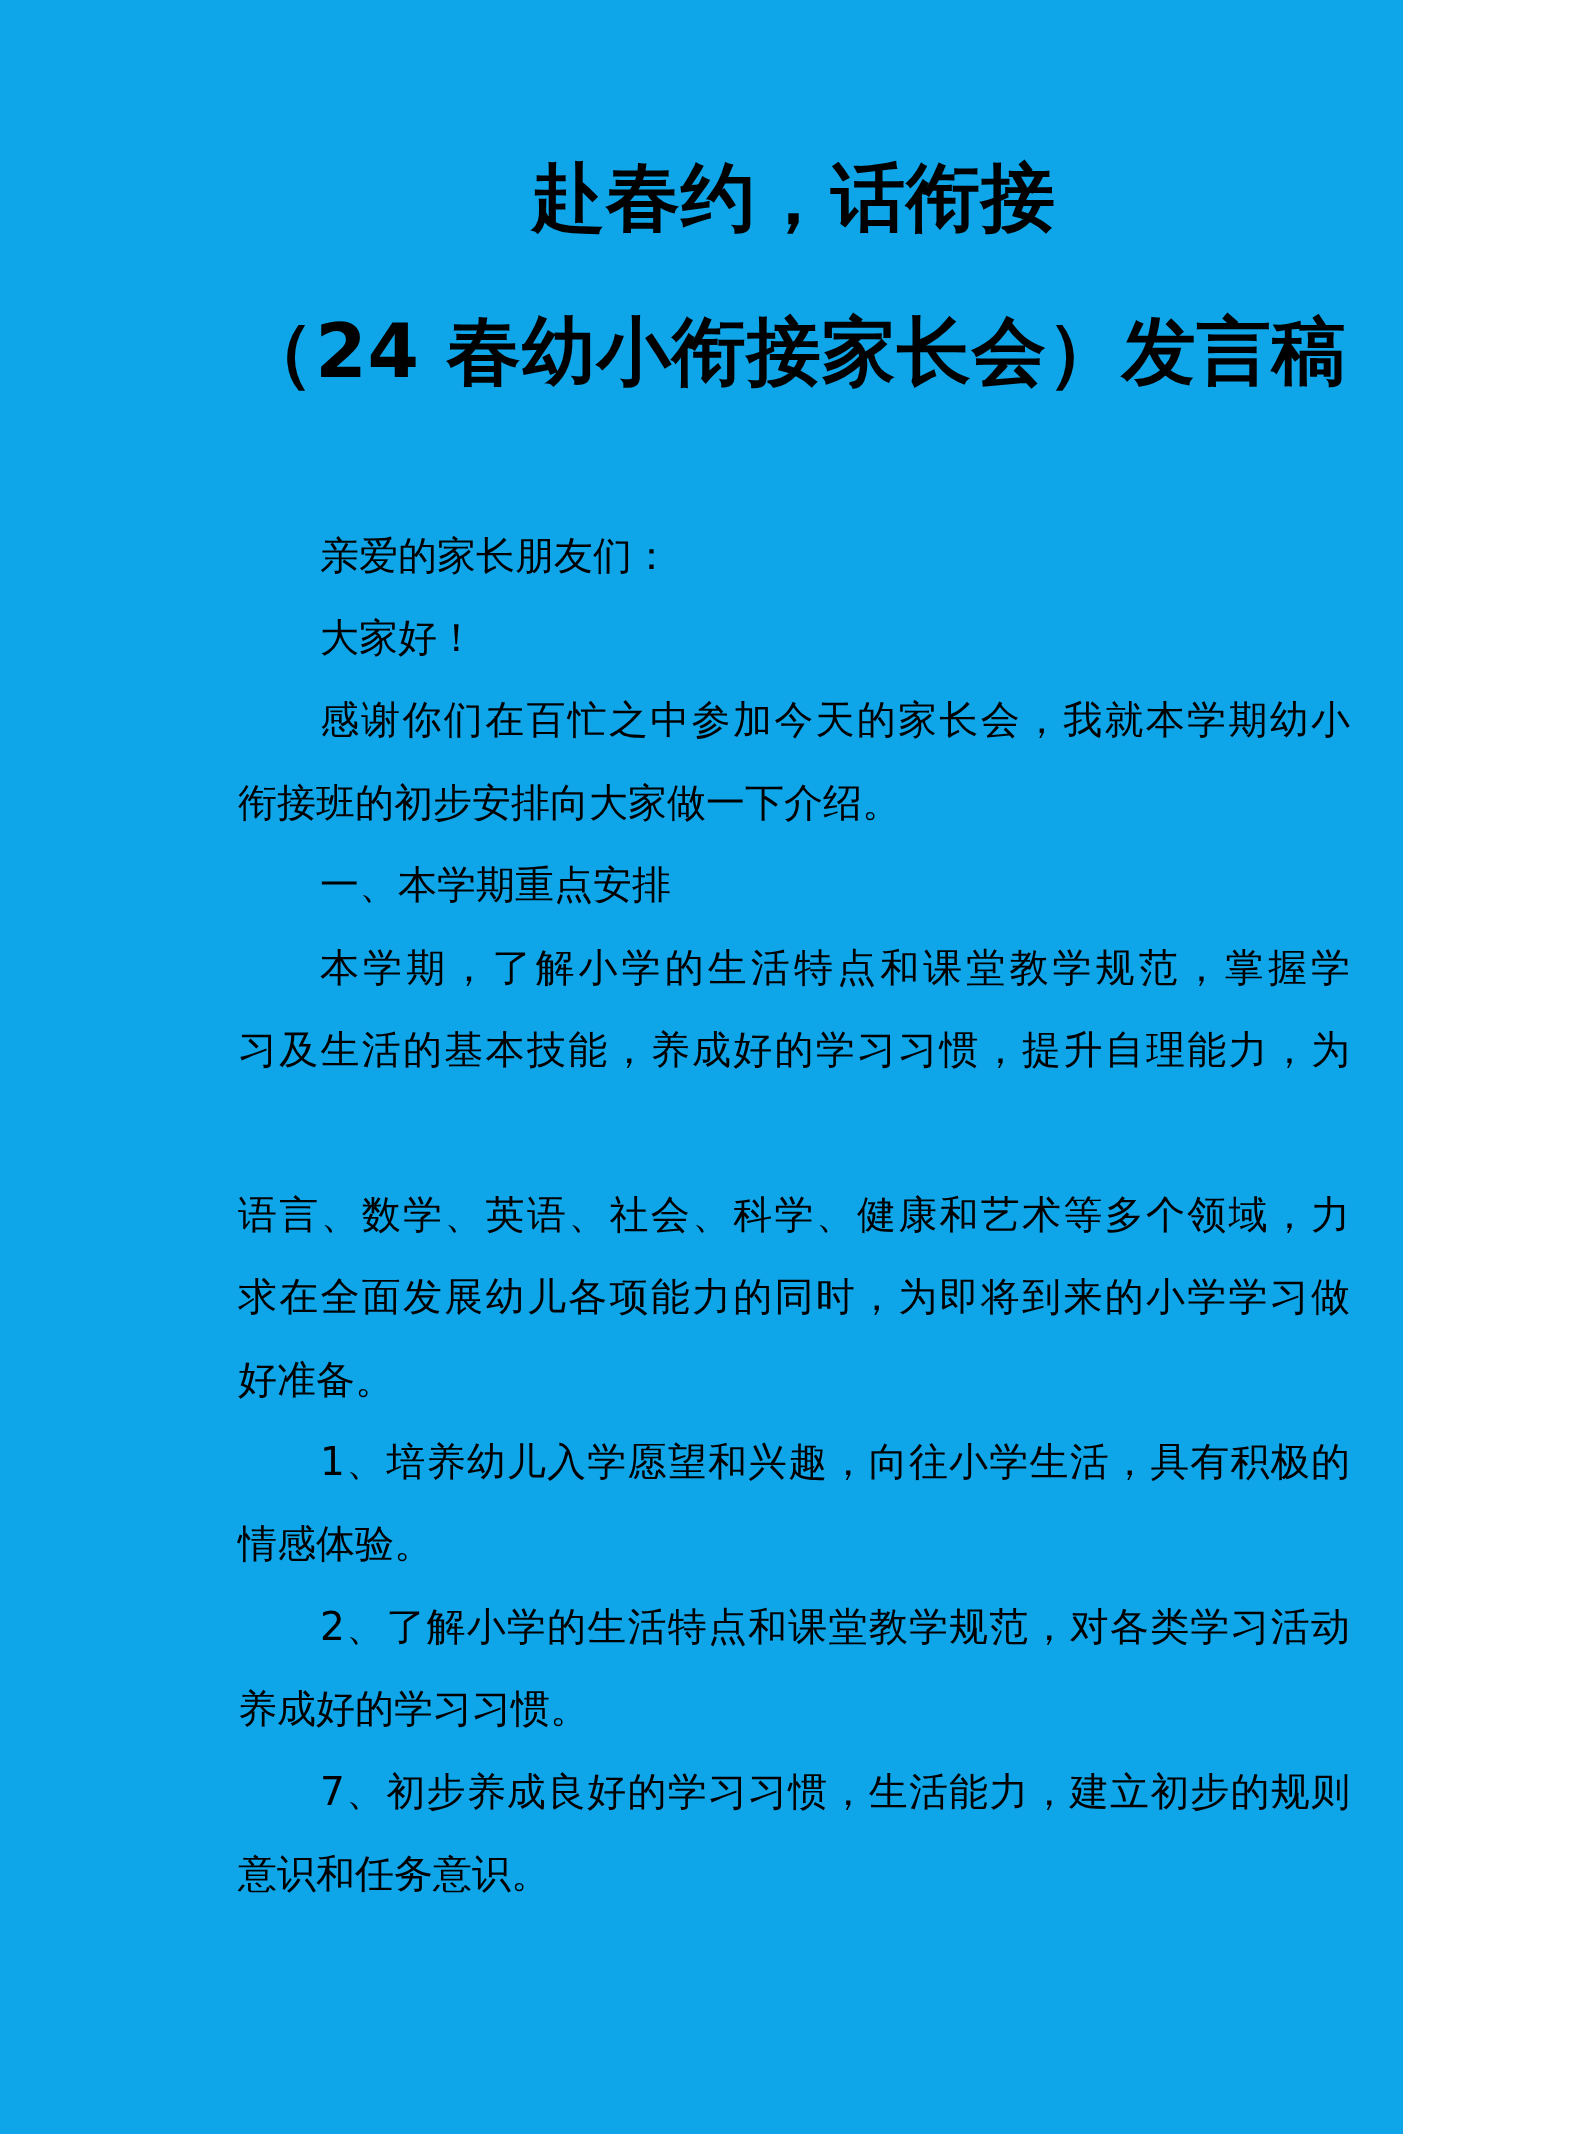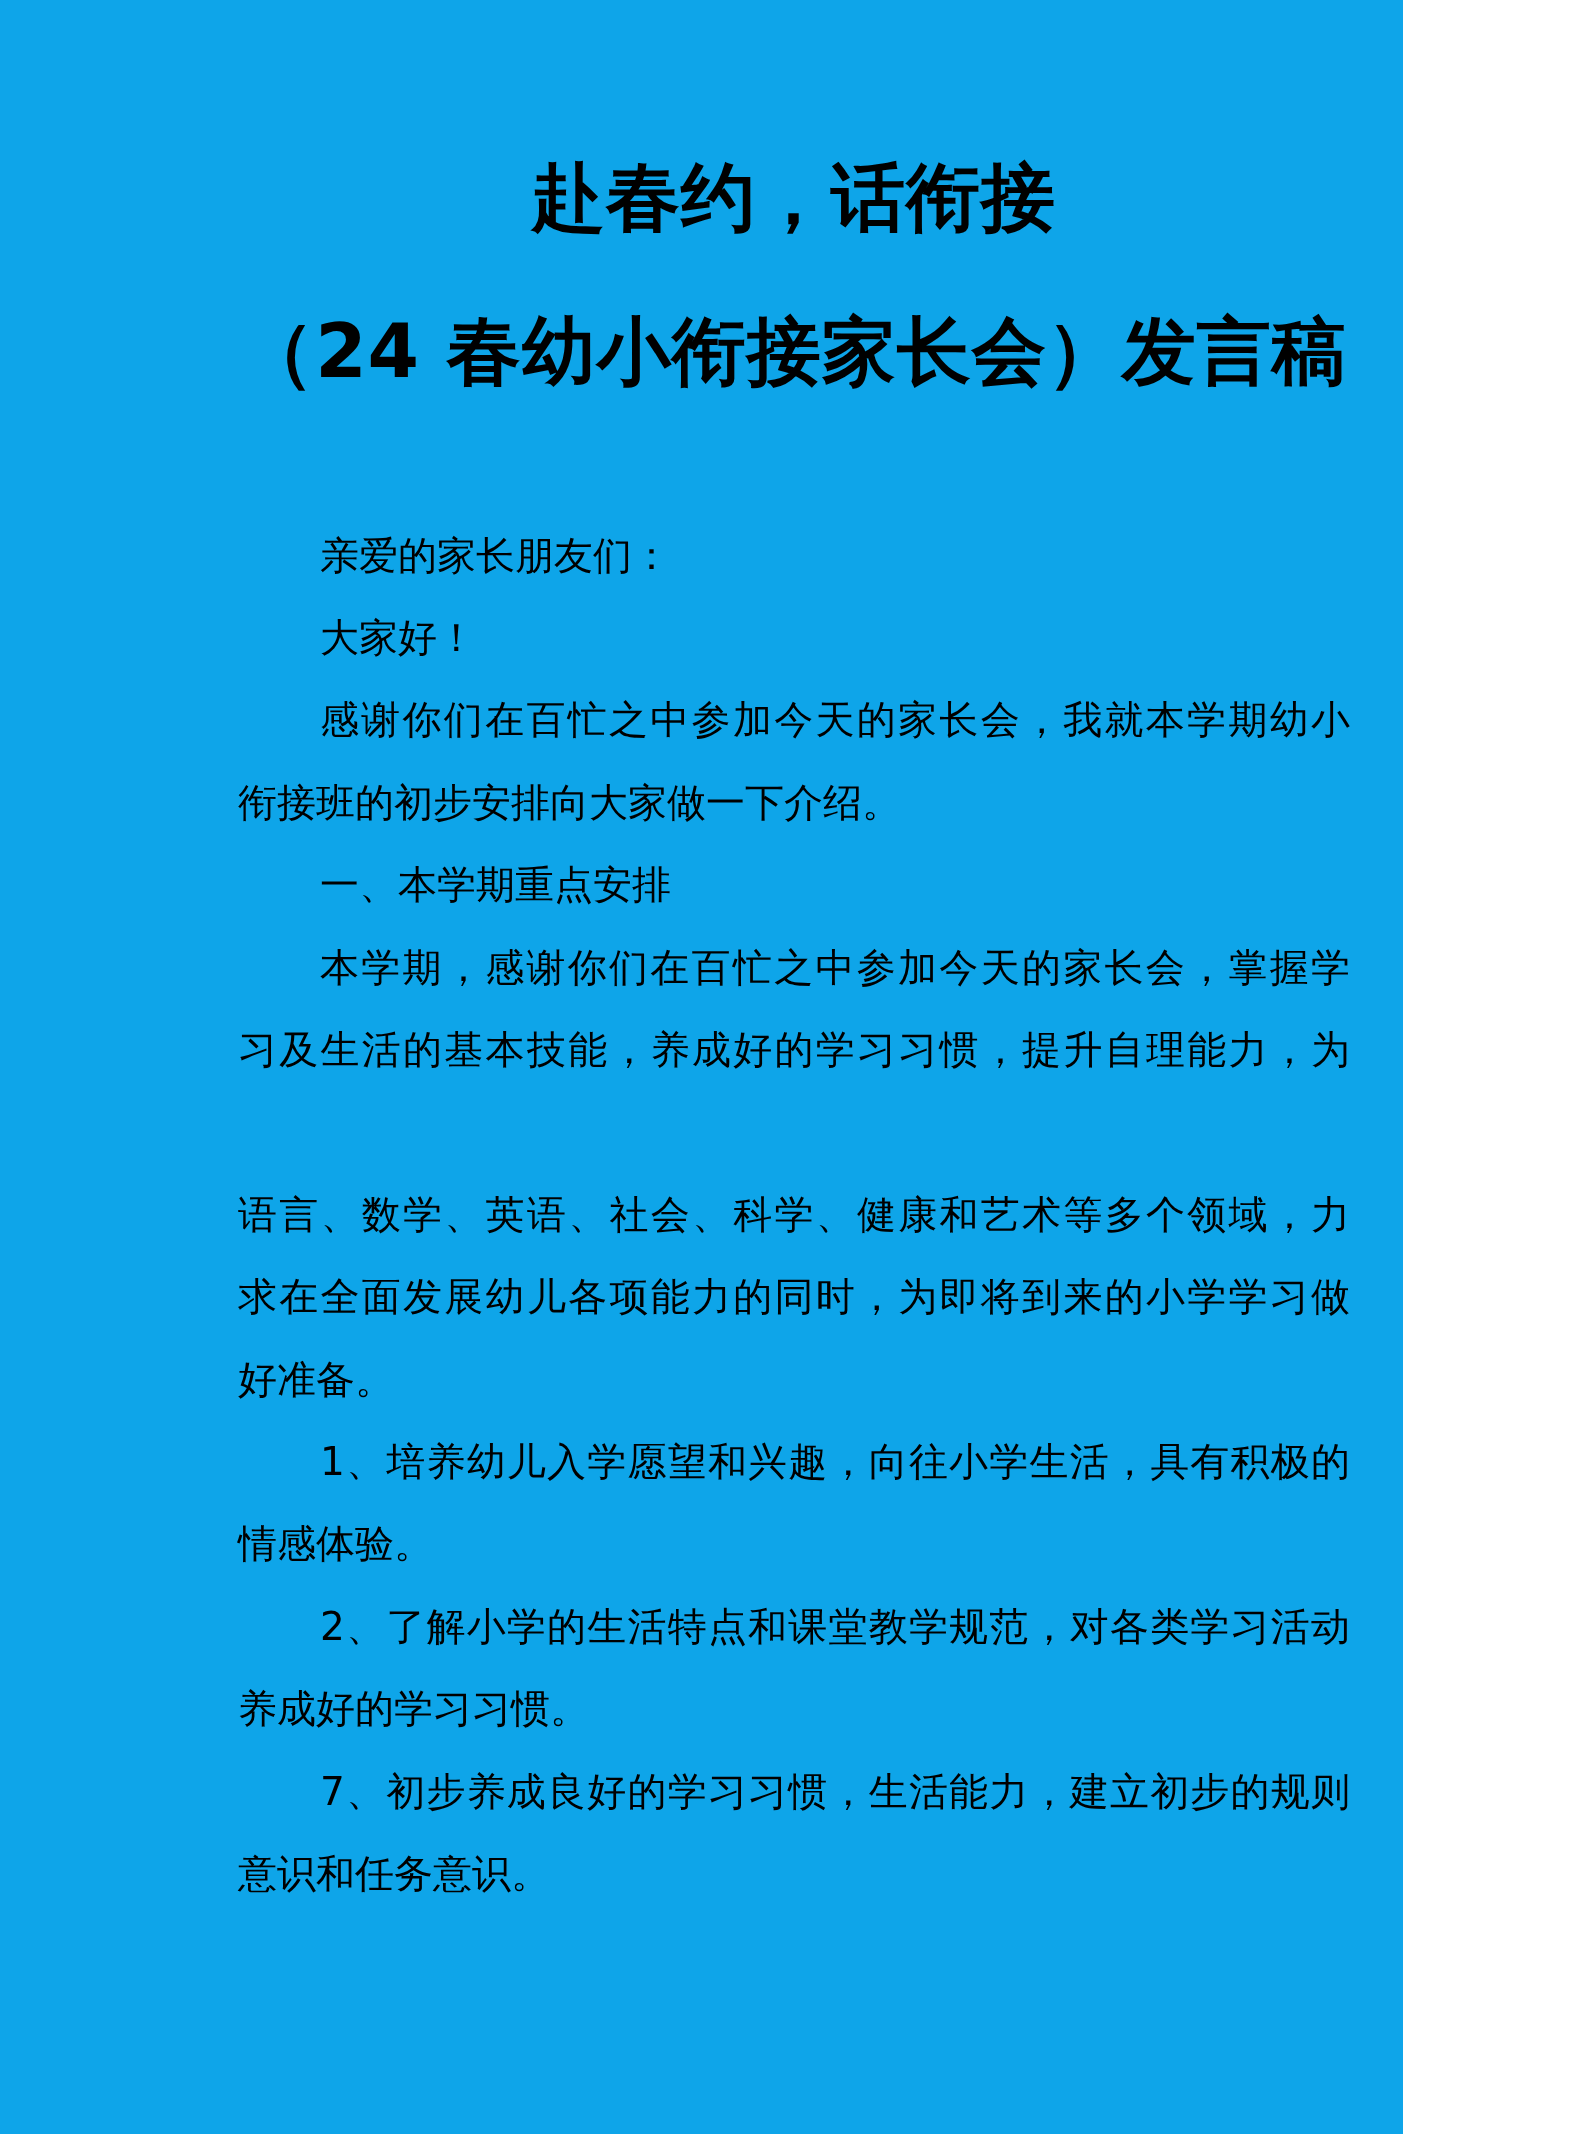--- a/index.html
+++ b/index.html
@@ -27,21 +27,21 @@
 
 <div class="page">
   <div class="title t1">赴春约，话衔接</div>
   <div class="title t2">（24 春幼小衔接家长会）发言稿</div>
 
   <div class="line indent short" style="top:534px">亲爱的家长朋友们：</div>
   <div class="line indent short" style="top:616px">大家好！</div>
   <div class="line indent" style="top:698px">感谢你们在百忙之中参加今天的家长会，我就本学期幼小</div>
   <div class="line short" style="top:781px">衔接班的初步安排向大家做一下介绍。</div>
   <div class="line indent short" style="top:863px">一、本学期重点安排</div>
-  <div class="line indent" style="top:946px">本学期，感谢你们在百忙之中参加今天的家长会，掌握学</div>
+  <div class="line indent" style="top:946px">本学期，了解小学的生活特点和课堂教学规范，掌握学</div>
   <div class="line" style="top:1028px">习及生活的基本技能，养成好的学习习惯，提升自理能力，为</div>
   <div class="line" style="top:1193px">语言、数学、英语、社会、科学、健康和艺术等多个领域，力</div>
   <div class="line" style="top:1275px">求在全面发展幼儿各项能力的同时，为即将到来的小学学习做</div>
   <div class="line short" style="top:1358px">好准备。</div>
   <div class="line indent" style="top:1440px">1、培养幼儿入学愿望和兴趣，向往小学生活，具有积极的</div>
   <div class="line short" style="top:1522px">情感体验。</div>
   <div class="line indent" style="top:1605px">2、了解小学的生活特点和课堂教学规范，对各类学习活动</div>
   <div class="line short" style="top:1687px">养成好的学习习惯。</div>
   <div class="line indent" style="top:1770px">7、初步养成良好的学习习惯，生活能力，建立初步的规则</div>
   <div class="line short" style="top:1852px">意识和任务意识。</div>

